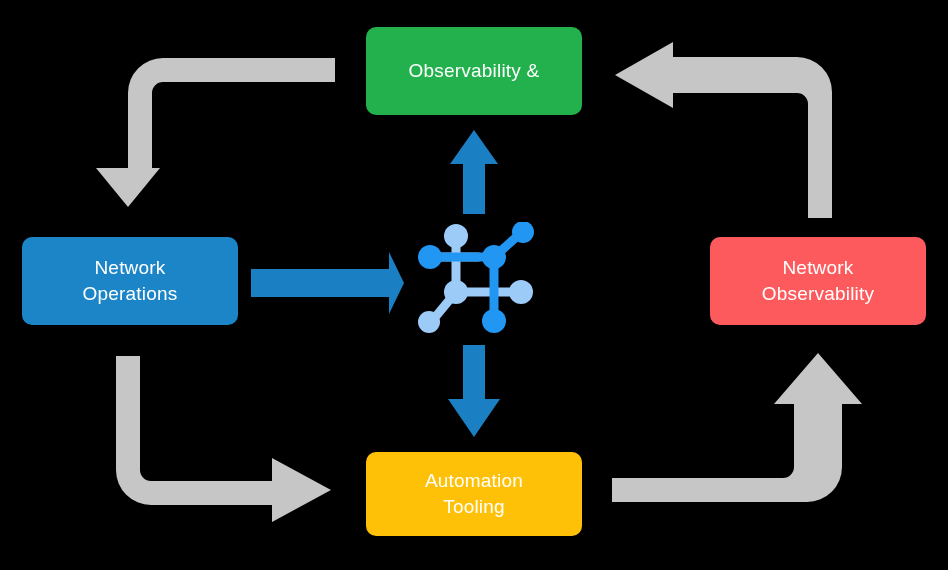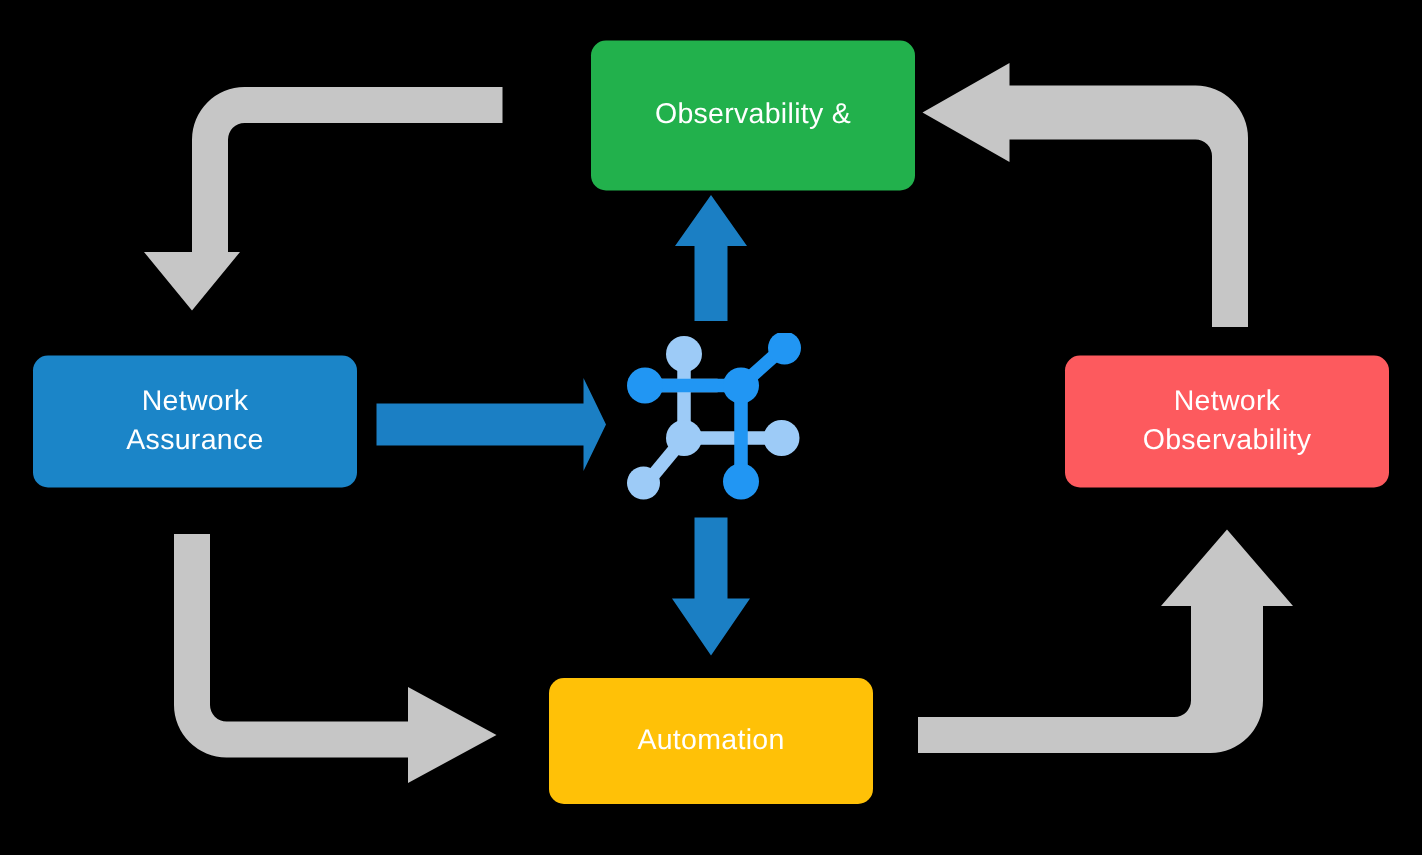--- a/index.html
+++ b/index.html
@@ -1,20 +1,20 @@
 <!DOCTYPE html>
 <html><head>
 <meta charset="utf-8">
 <style>
   html,body{margin:0;padding:0;background:#000;}
   body{width:948px;height:570px;overflow:hidden;font-family:"Liberation Sans",sans-serif;}
   #stage{position:relative;width:948px;height:570px;background:#000000;}
   .box{position:absolute;border-radius:10px;display:flex;align-items:center;justify-content:center;text-align:center;color:#ffffff;font-size:19px;line-height:1.38;font-weight:400;letter-spacing:.2px;}
   .box span{display:block;padding:0 10px;}
-  #box-observability{left:366px;top:27px;width:216px;height:100px;background:#22b14c;margin-left:28px;}
+  #box-observability{left:366px;top:27px;width:216px;height:88px;background:#22b14c;}
   #box-netops{left:22px;top:237px;width:216px;height:88px;background:#1b85c8;}
   #box-netinfra{left:710px;top:237px;width:216px;height:88px;background:#fd5a5e;}
   #box-automation{left:366px;top:452px;width:216px;height:84px;background:#ffc107;align-items:center;}
   svg.layer{position:absolute;left:0;top:0;width:948px;height:570px;overflow:visible;}
   #arrows-gray{z-index:1;}
   #arrows-blue{z-index:2;}
   #net-icon{position:absolute;left:418px;top:222px;width:116px;height:112px;z-index:3;}
 </style>
 </head>
 <body>
@@ -66,30 +66,31 @@
 
   <div class="box" id="box-observability">
     <div>
       <span>Observability &amp;</span>
     </div>
   </div>
 
   <div class="box" id="box-netops">
     <div>
       <span>Network</span>
-      <span>Assurance</span>
+      <span>Operations</span>
     </div>
   </div>
 
   <div class="box" id="box-netinfra">
     <div>
       <span>Network</span>
       <span>Observability</span>
     </div>
   </div>
 
   <div class="box" id="box-automation">
     <div>
       <span>Automation</span>
+      <span>Tooling</span>
     </div>
   </div>
 
 </div>
 
 </body></html>

